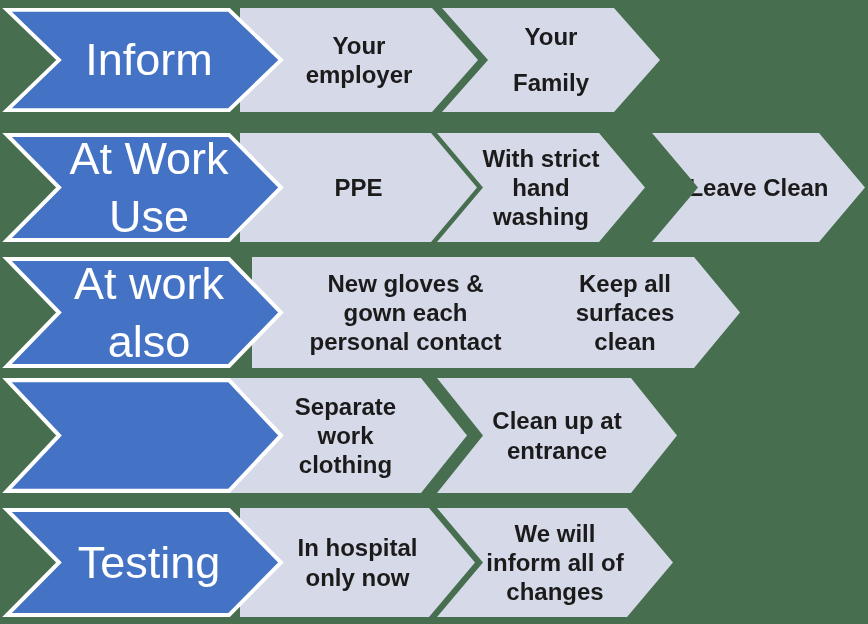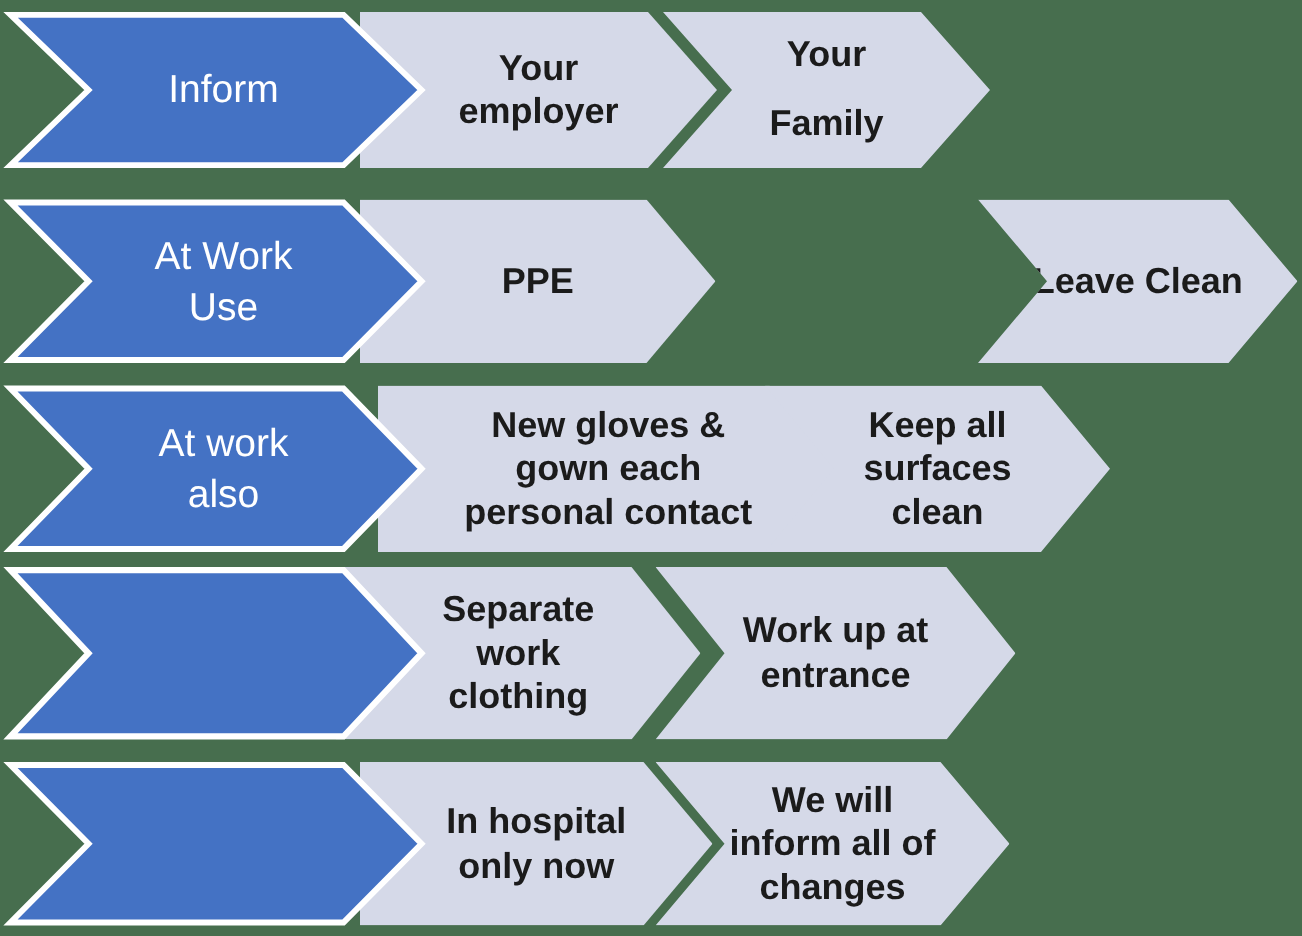--- a/index.html
+++ b/index.html
@@ -25,21 +25,21 @@
   .leader{position:absolute;left:5px;top:0;width:278px;height:100%;z-index:2;}
   .leader svg{position:absolute;left:0;top:0;width:100%;height:100%;overflow:visible;}
   .leader polygon{
     fill:var(--leader-fill,#4472C4);
     stroke:var(--leader-border,#FFFFFF);
     stroke-width:4;stroke-linejoin:miter;
   }
   .leader-label{
     position:absolute;left:30px;right:20px;top:0;bottom:0;
     display:flex;align-items:center;justify-content:center;
-    color:var(--leader-text,#FFFFFF);font-size:26px;line-height:1.28;
+    color:var(--leader-text,#FFFFFF);font-size:45px;line-height:1.28;
     text-align:center;white-space:pre-line;
   }
   .step-label{white-space:pre-line;}
   .spread{line-height:1.9;}
 </style>
 </head>
 <body>
 
 <div class="canvas">
 
@@ -56,20 +56,25 @@
       <svg viewBox="0 0 278 110" preserveAspectRatio="none">
         <polygon points="2,2 224,2 276,55 224,108 2,108 54,55"></polygon>
       </svg>
       <div class="leader-label">Inform</div>
     </div>
   </div>
 
   <div class="row" style="top:133px;height:109px;">
     <div class="step first" style="left:240px;width:237px;">
       <span class="step-label">PPE</span>
+    </div>
+    <div class="step notched" style="left:437px;width:208px;">
+      <span class="step-label">With strict
+hand
+washing</span>
     </div>
     <div class="step notched" style="left:652px;width:213px;">
       <span class="step-label">Leave Clean</span>
     </div>
     <div class="leader">
       <svg viewBox="0 0 278 110" preserveAspectRatio="none">
         <polygon points="2,2 224,2 276,55 224,108 2,108 54,55"></polygon>
       </svg>
       <div class="leader-label">At Work
 Use</div>
@@ -96,21 +101,21 @@
     </div>
   </div>
 
   <div class="row" style="top:378px;height:115px;">
     <div class="step first" style="left:224px;width:243px;">
       <span class="step-label">Separate
 work
 clothing</span>
     </div>
     <div class="step notched" style="left:437px;width:240px;">
-      <span class="step-label">Work up at
+      <span class="step-label">Clean up at
 entrance</span>
     </div>
     <div class="leader">
       <svg viewBox="0 0 278 110" preserveAspectRatio="none">
         <polygon points="2,2 224,2 276,55 224,108 2,108 54,55"></polygon>
       </svg>
     </div>
   </div>
 
   <div class="row" style="top:508px;height:109px;">
@@ -120,16 +125,17 @@
     </div>
     <div class="step notched" style="left:437px;width:236px;">
       <span class="step-label">We will
 inform all of
 changes</span>
     </div>
     <div class="leader">
       <svg viewBox="0 0 278 110" preserveAspectRatio="none">
         <polygon points="2,2 224,2 276,55 224,108 2,108 54,55"></polygon>
       </svg>
+      <div class="leader-label">Testing</div>
     </div>
   </div>
 
 </div>
 
 </body></html>

